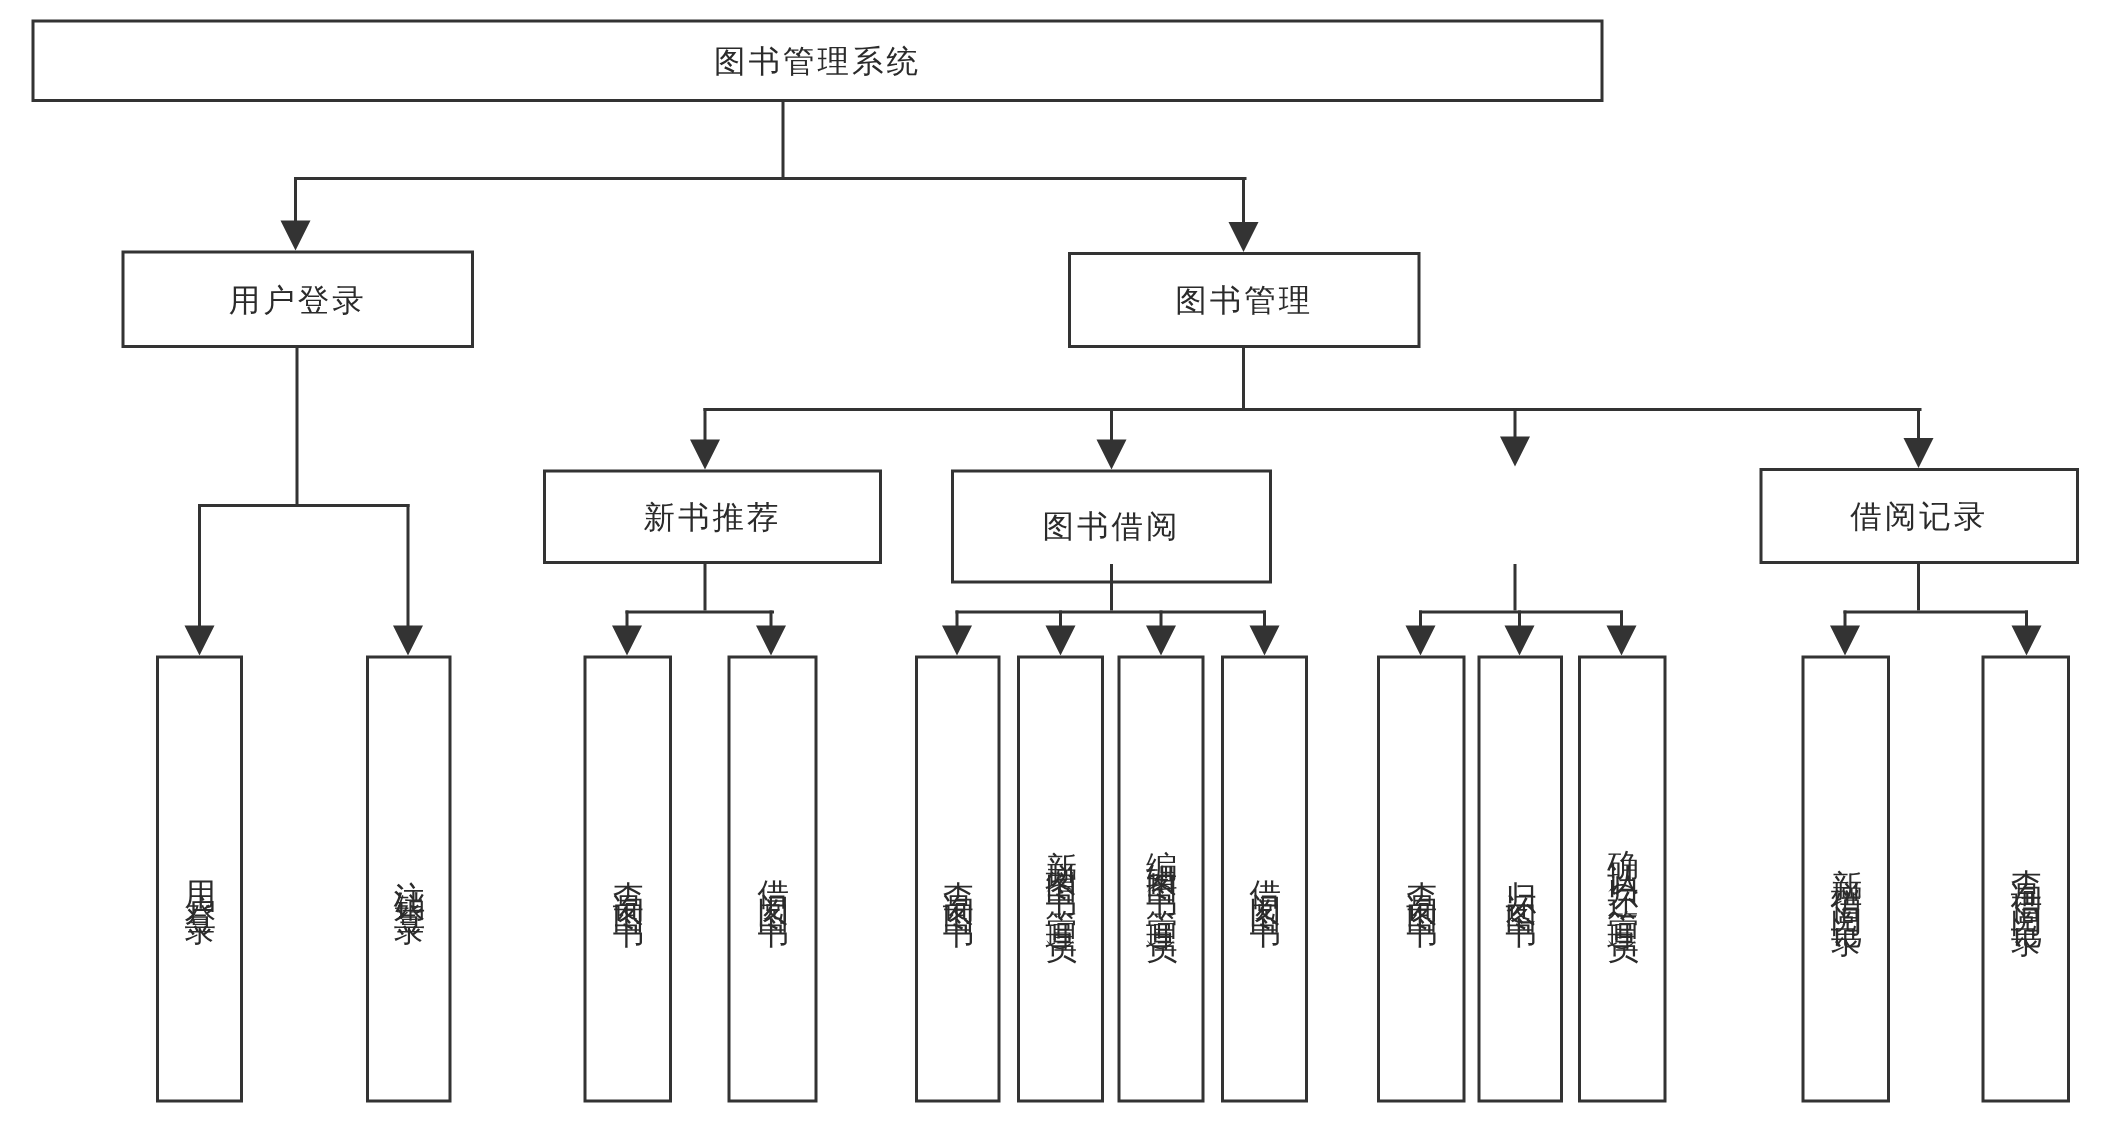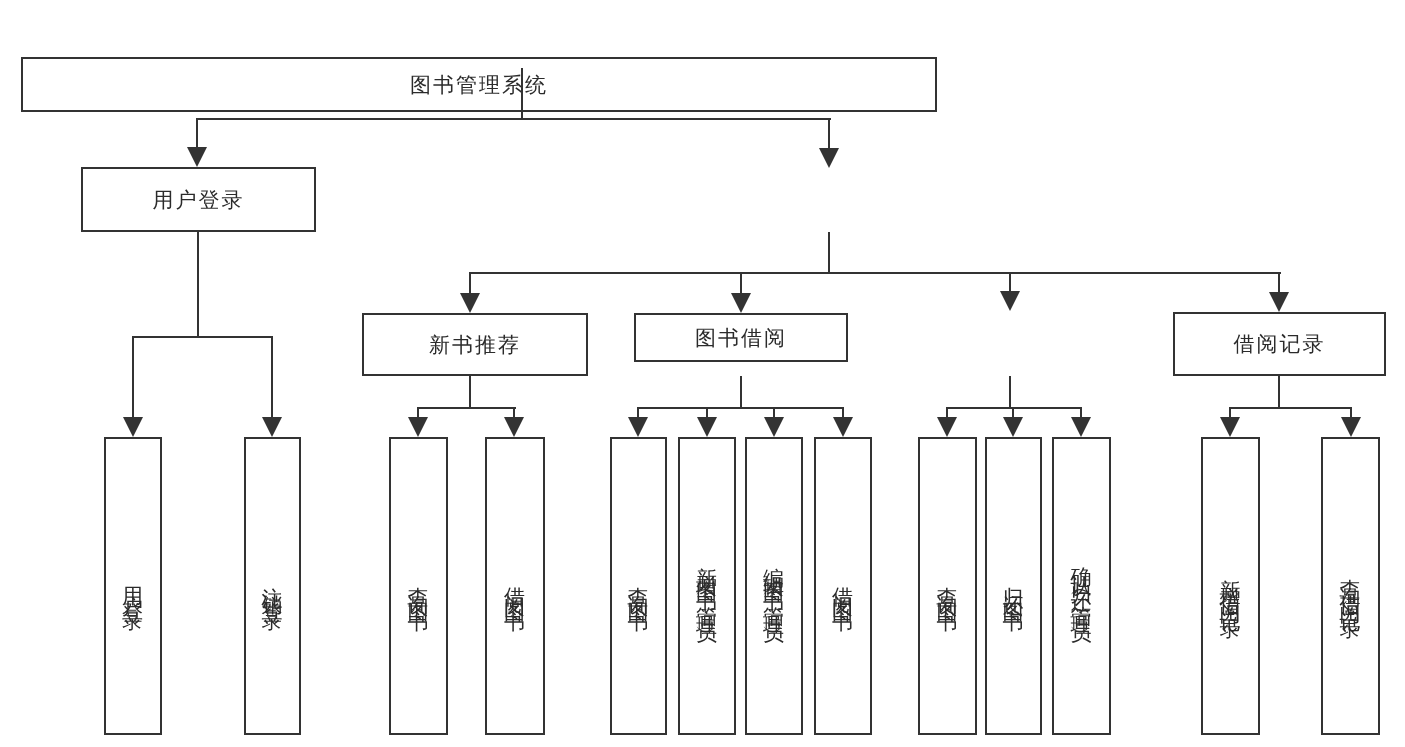--- a/index.html
+++ b/index.html
@@ -28,28 +28,29 @@
     position:absolute; right:12px; bottom:6px;
     font-size:18px; letter-spacing:1px; color:#b5b5b5;
     white-space:nowrap;
   }
 </style>
 </head>
 <body>
 
 <div class="stage">
 
-  <div class="node h-node" style="left:21px;top:13px;width:916px;height:55px;margin-top:44px;">图书管理系统</div>
+  <div class="node h-node" style="left:21px;top:13px;width:1048px;height:55px;">图书管理系统</div>
 
   <div class="node h-node" style="left:81px;top:167px;width:235px;height:65px;">用户登录</div>
 
+  <div class="node h-node" style="left:712px;top:168px;width:235px;height:64px;">图书管理</div>
 
   <div class="node h-node" style="left:362px;top:313px;width:226px;height:63px;">新书推荐</div>
 
-  <div class="node h-node" style="left:634px;top:313px;width:214px;height:49px;">图书借阅</div>
+  <div class="node h-node" style="left:634px;top:313px;width:214px;height:76px;">图书借阅</div>
 
 
   <div class="node h-node" style="left:1173px;top:312px;width:213px;height:64px;">借阅记录</div>
 
   <div class="node leaf" style="left:104px;top:437px;width:58px;height:298px;">用户登录</div>
 
   <div class="node leaf" style="left:244px;top:437px;width:57px;height:298px;">注销登录</div>
 
   <div class="node leaf" style="left:389px;top:437px;width:59px;height:298px;">查询图书</div>
 

